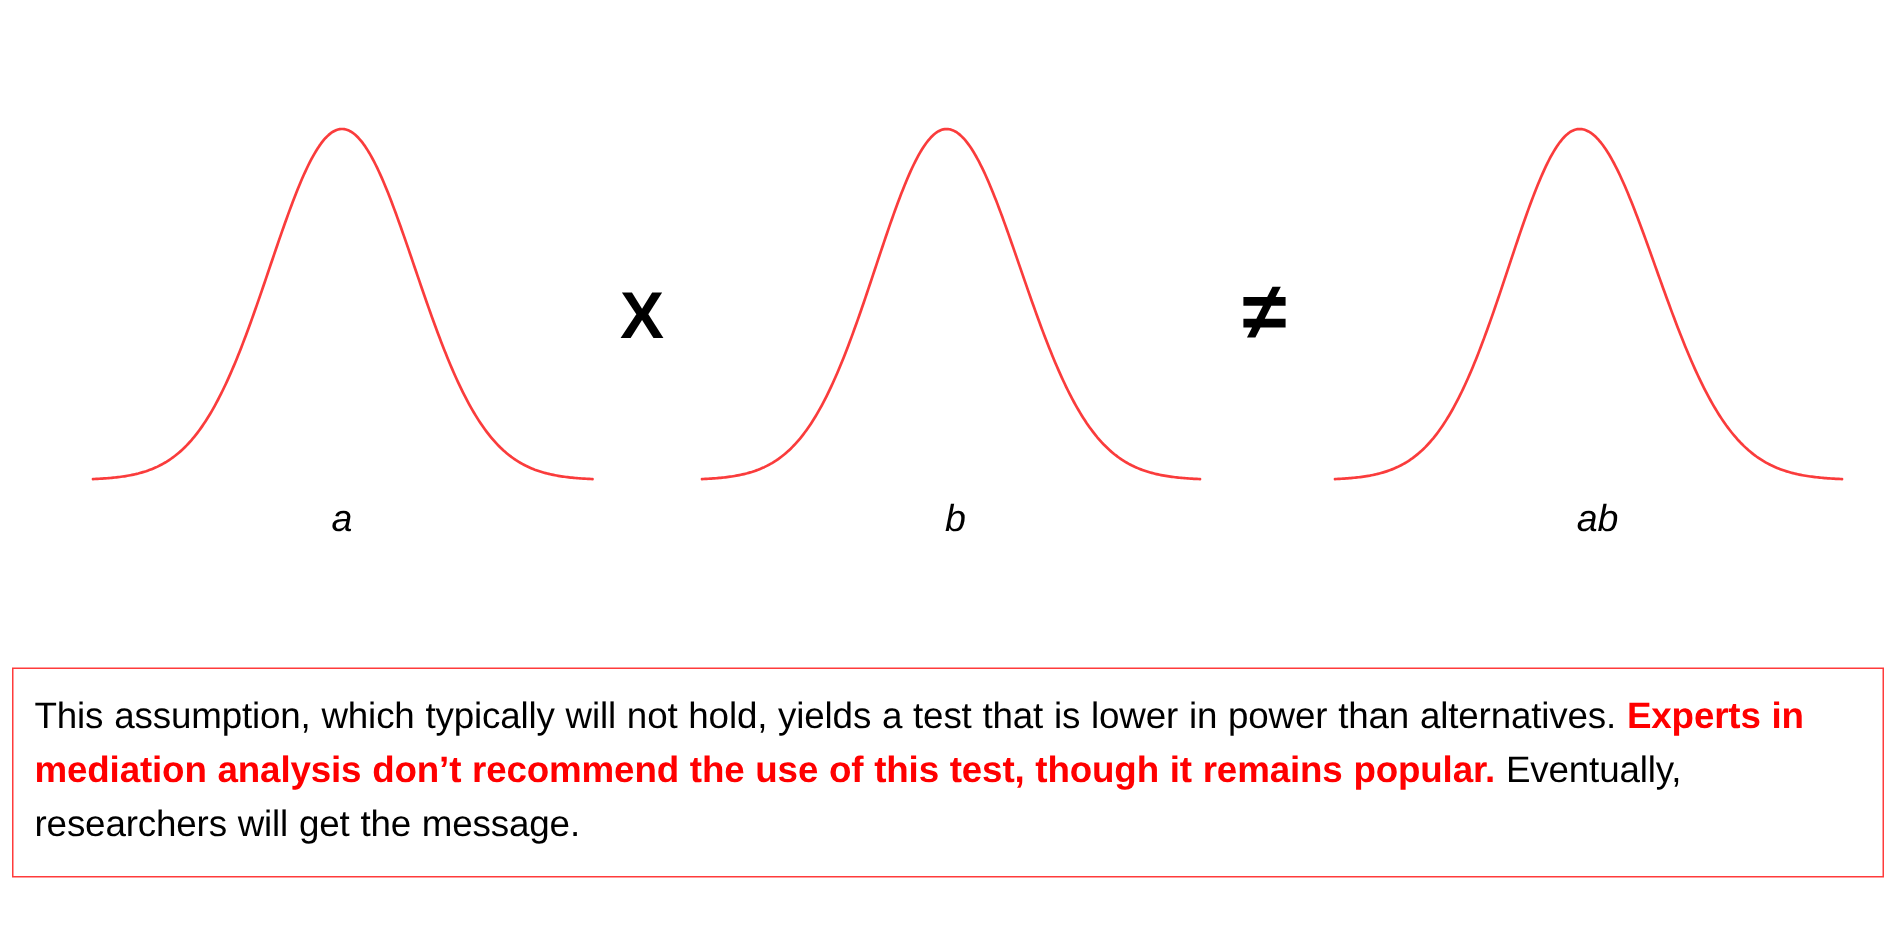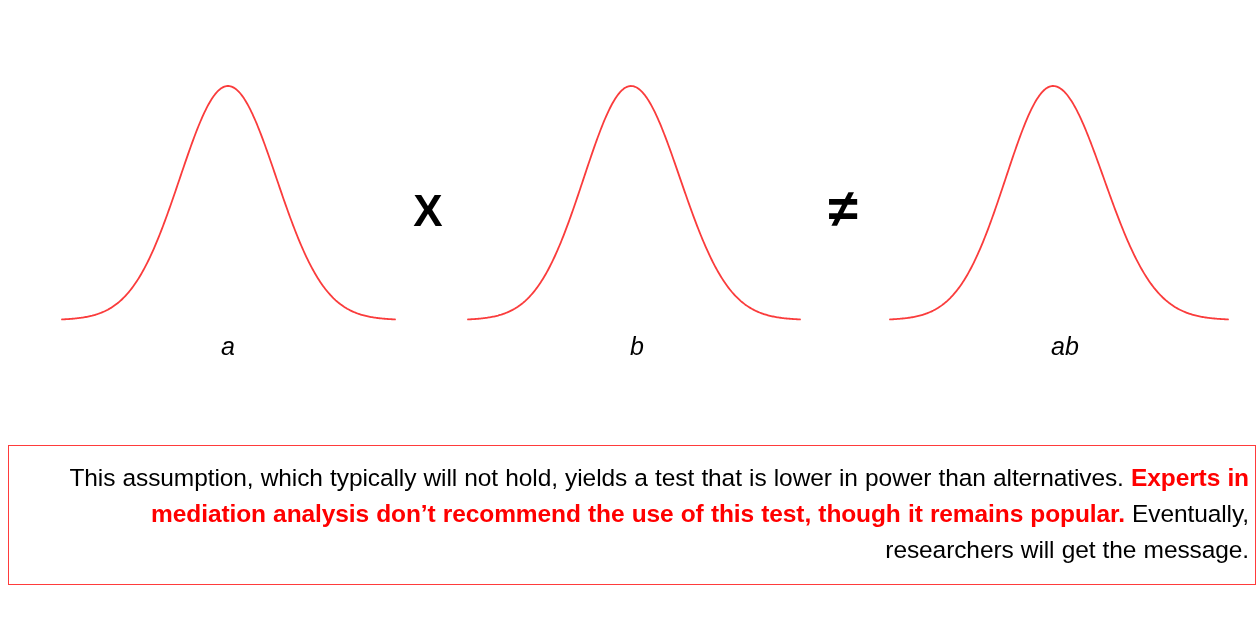--- a/index.html
+++ b/index.html
@@ -69,21 +69,20 @@
   #caption-box {
     position: absolute;
     left: 8px;
     top: 445px;
     width: 1248px;
     height: 140px;
     box-sizing: border-box;
     border: 1.4px solid #FF3B3B;
     background: #ffffff;
     padding: 14px 6px 0 14px;
-    text-align: right;
   }
   #caption-text {
     font-family: "Liberation Sans", sans-serif;
     font-size: 24.5px;
     line-height: 36px;
     color: #000000;
     letter-spacing: -0.1px;
     word-spacing: 0.5px;
   }
   .emph {

